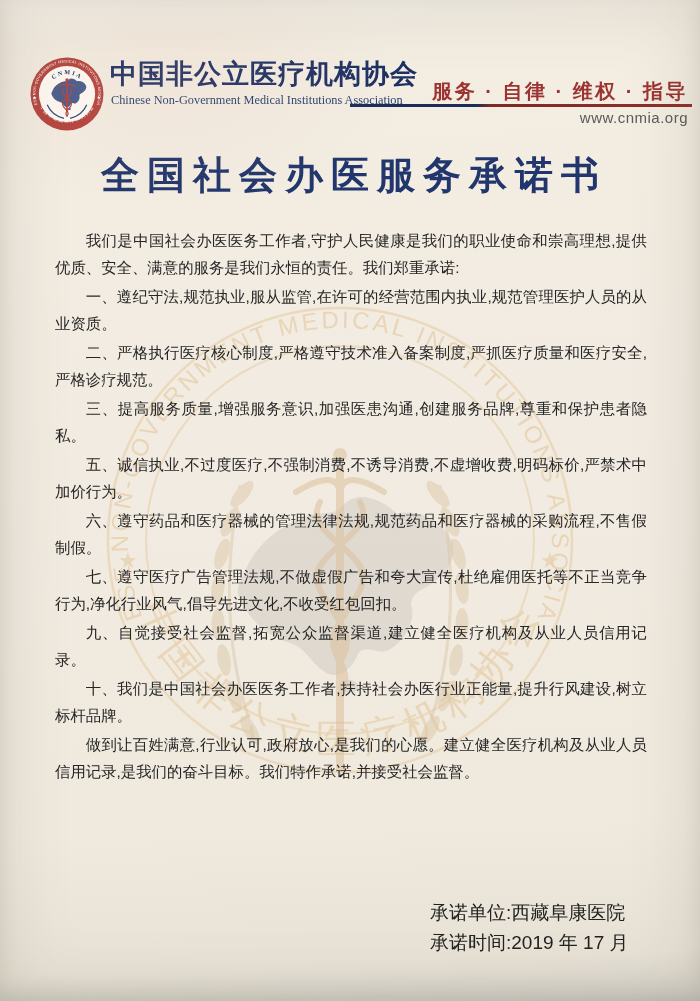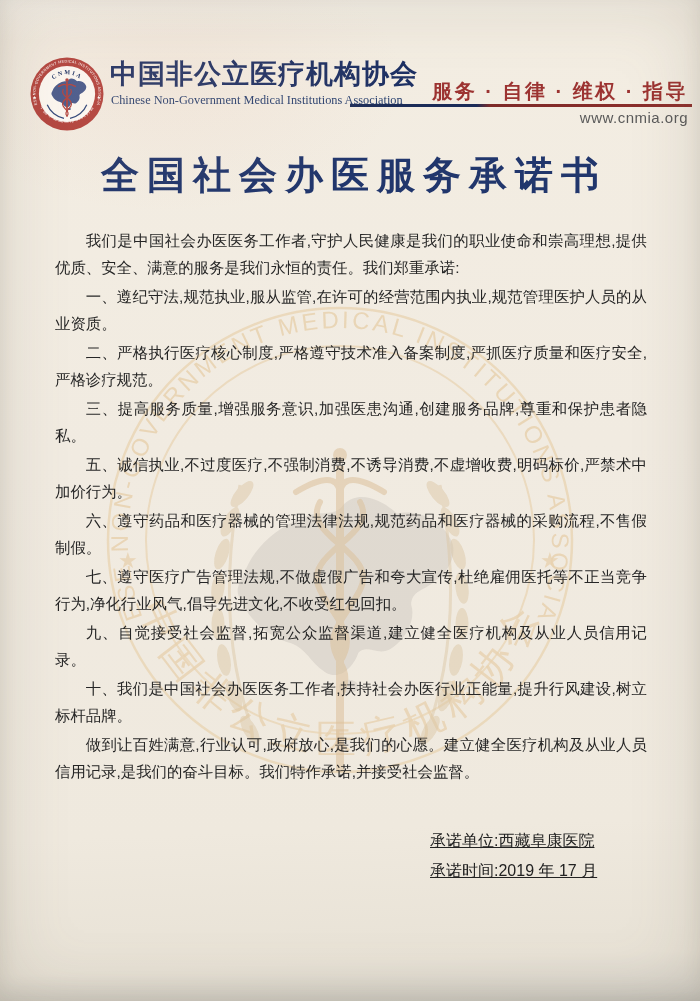--- a/index.html
+++ b/index.html
@@ -32,21 +32,21 @@
     font-family:"Liberation Serif","DejaVu Serif",serif;font-weight:bold;
     font-size:38px;letter-spacing:8px;color:#21366c;text-indent:8px;}
 
   
   .body-text{position:absolute;left:55px;top:227px;width:592px;
     font-size:15.4px;line-height:27px;color:#262626;
     text-align:justify;text-justify:inter-character;}
   .body-text p{margin:0 0 2px 0;text-indent:2em;}
 
   
-  .sig{position:absolute;left:430px;top:826px;font-size:16px;line-height:30px;color:#222;text-decoration:underline;}
+  .sig{position:absolute;left:430px;top:898px;font-size:19px;line-height:30px;color:#222;}
   .sig div{white-space:nowrap;}
 
   
   .watermark{position:absolute;left:100px;top:300px;width:480px;height:480px;opacity:.9;pointer-events:none;}
   .wm-tan{fill:#e7cfaa;}
   .wm-ring{fill:none;stroke:#e9d3b2;}
   .wm-gray{fill:#c7c0ba;}
 
   .lg-ring-text{fill:#ffffff;}
 </style>

